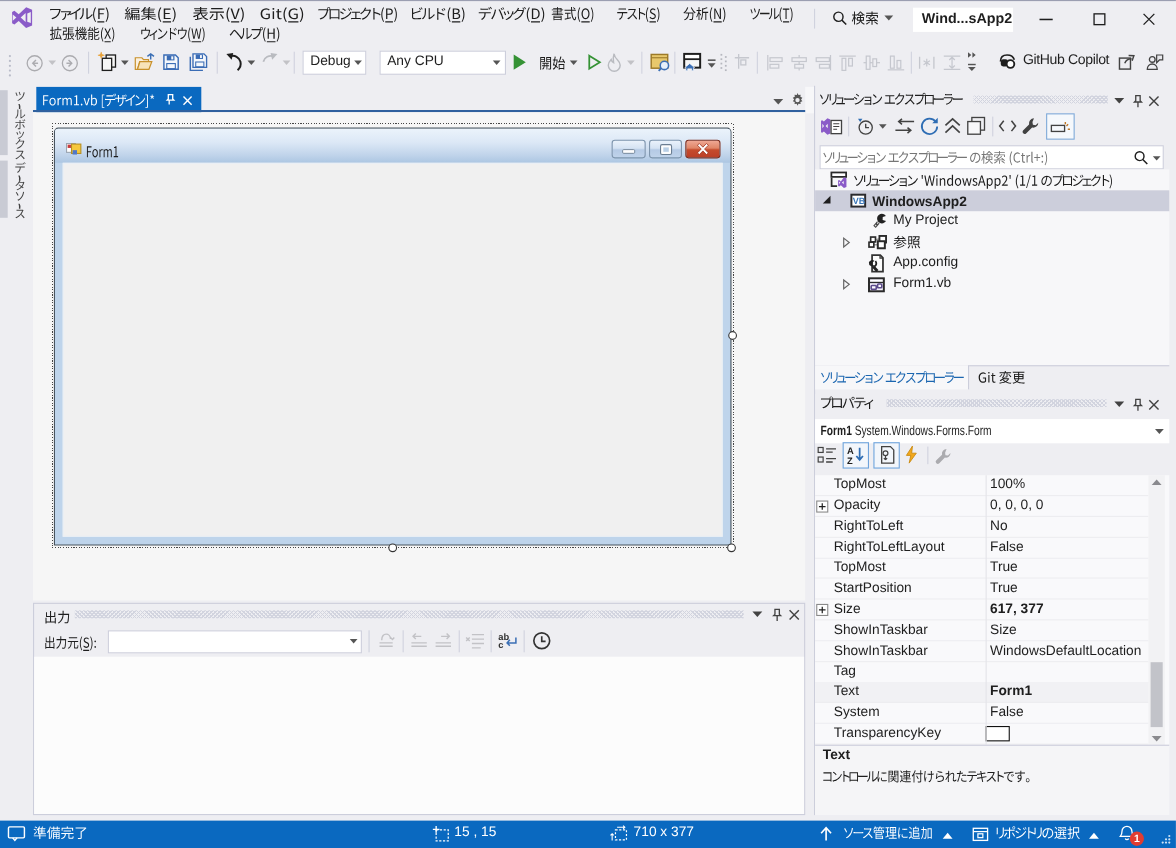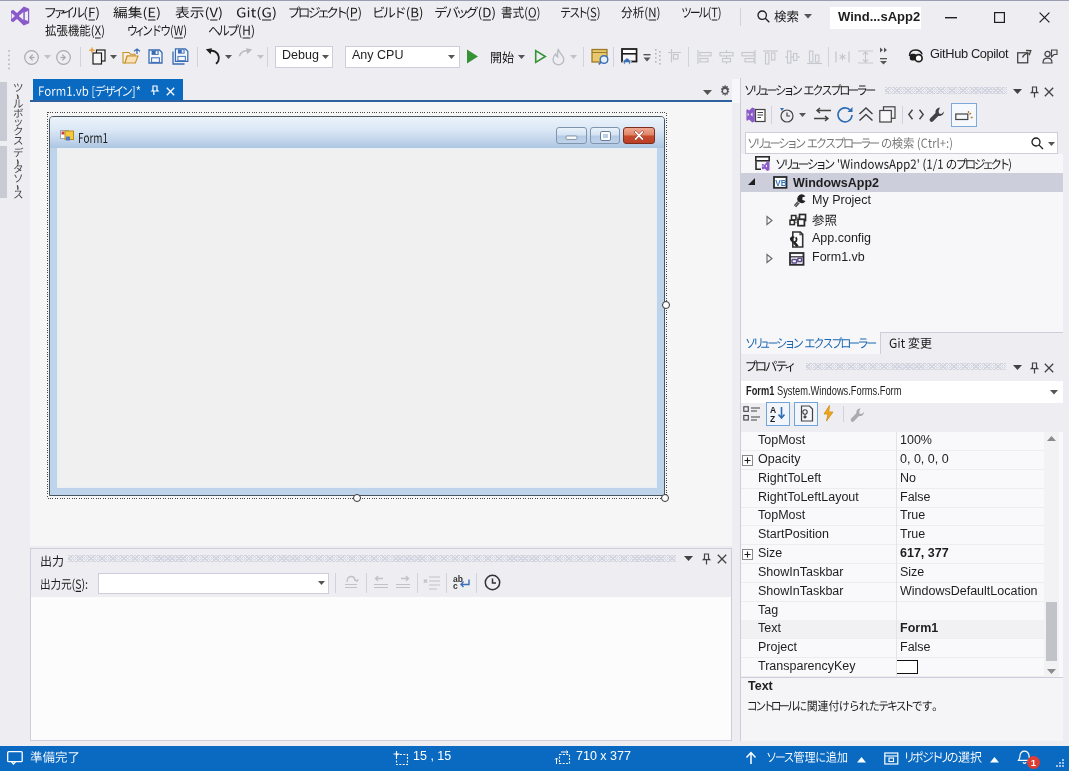--- a/index.html
+++ b/index.html
@@ -584,21 +584,21 @@
 <div style="position:absolute;left:741px;top:601px;width:303px;height:1px;background:#EDEDF0;"></div>
 <div style="position:absolute;left:758px;top:585px;font:12.5px &quot;Liberation Sans&quot;,sans-serif;color:#1E1E1E;white-space:nowrap;line-height:12.5px">ShowInTaskbar</div>
 <div style="position:absolute;left:900px;top:585px;font:12.5px &quot;Liberation Sans&quot;,sans-serif;color:#1E1E1E;white-space:nowrap;line-height:12.5px">WindowsDefaultLocation</div>
 <div style="position:absolute;left:741px;top:620px;width:303px;height:1px;background:#EDEDF0;"></div>
 <div style="position:absolute;left:758px;top:604px;font:12.5px &quot;Liberation Sans&quot;,sans-serif;color:#1E1E1E;white-space:nowrap;line-height:12.5px">Tag</div>
 <div style="position:absolute;left:741px;top:620px;width:303px;height:19px;background:#F1F1F4;"></div>
 <div style="position:absolute;left:741px;top:638px;width:303px;height:1px;background:#EDEDF0;"></div>
 <div style="position:absolute;left:758px;top:622px;font:12.5px &quot;Liberation Sans&quot;,sans-serif;color:#1E1E1E;white-space:nowrap;line-height:12.5px">Text</div>
 <div style="position:absolute;left:900px;top:622px;font:bold 12.5px &quot;Liberation Sans&quot;,sans-serif;color:#1E1E1E;white-space:nowrap;line-height:12.5px">Form1</div>
 <div style="position:absolute;left:741px;top:657px;width:303px;height:1px;background:#EDEDF0;"></div>
-<div style="position:absolute;left:758px;top:641px;font:12.5px &quot;Liberation Sans&quot;,sans-serif;color:#1E1E1E;white-space:nowrap;line-height:12.5px">Project</div>
+<div style="position:absolute;left:758px;top:641px;font:12.5px &quot;Liberation Sans&quot;,sans-serif;color:#1E1E1E;white-space:nowrap;line-height:12.5px">System</div>
 <div style="position:absolute;left:900px;top:641px;font:12.5px &quot;Liberation Sans&quot;,sans-serif;color:#1E1E1E;white-space:nowrap;line-height:12.5px">False</div>
 <div style="position:absolute;left:741px;top:676px;width:303px;height:1px;background:#EDEDF0;"></div>
 <div style="position:absolute;left:758px;top:660px;font:12.5px &quot;Liberation Sans&quot;,sans-serif;color:#1E1E1E;white-space:nowrap;line-height:12.5px">TransparencyKey</div>
 <div style="position:absolute;left:896px;top:660px;width:22px;height:14px;background:#FFF;border:1.5px solid #111;box-sizing:border-box;"></div>
 <div style="position:absolute;left:896px;top:432px;width:1px;height:247px;background:#E4E4E8;"></div>
 <div style="position:absolute;left:1044px;top:432px;width:15px;height:247px;background:#F2F2F4;"></div>
 <svg style="position:absolute;left:1047px;top:436px;overflow:visible" width="9" height="6" viewBox="0 0 9 6">
       <path d="M4.5 0 9 5H0Z" fill="#8A8A8E"></path>
     </svg>
 <div style="position:absolute;left:1046px;top:602px;width:11px;height:59px;background:#C2C3C9;"></div>

